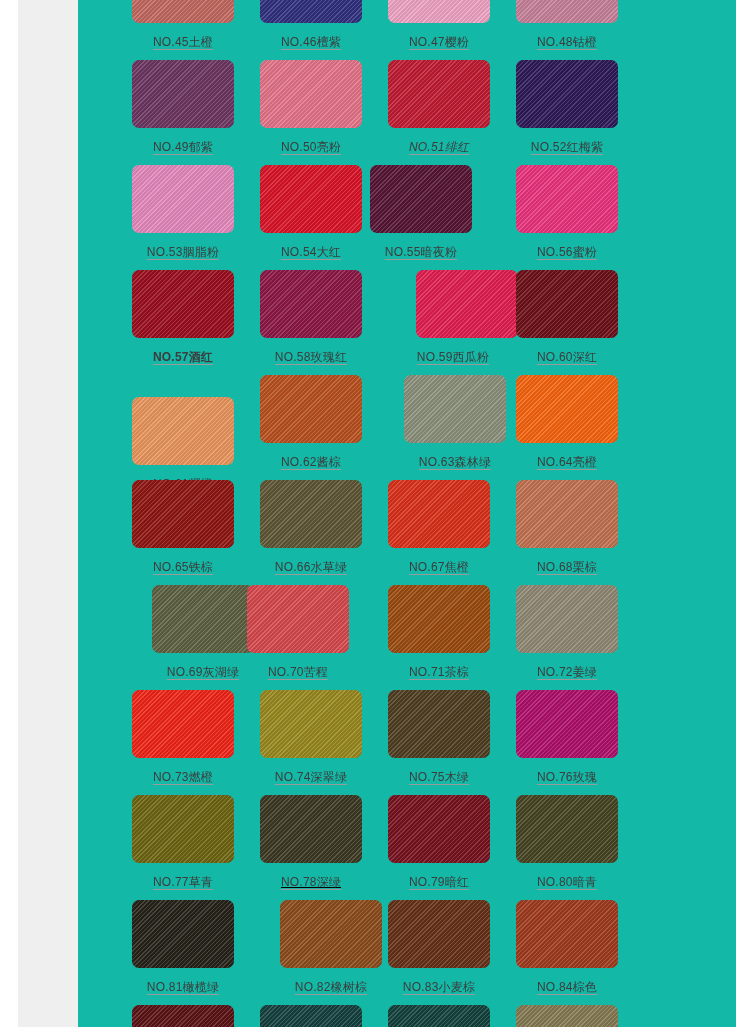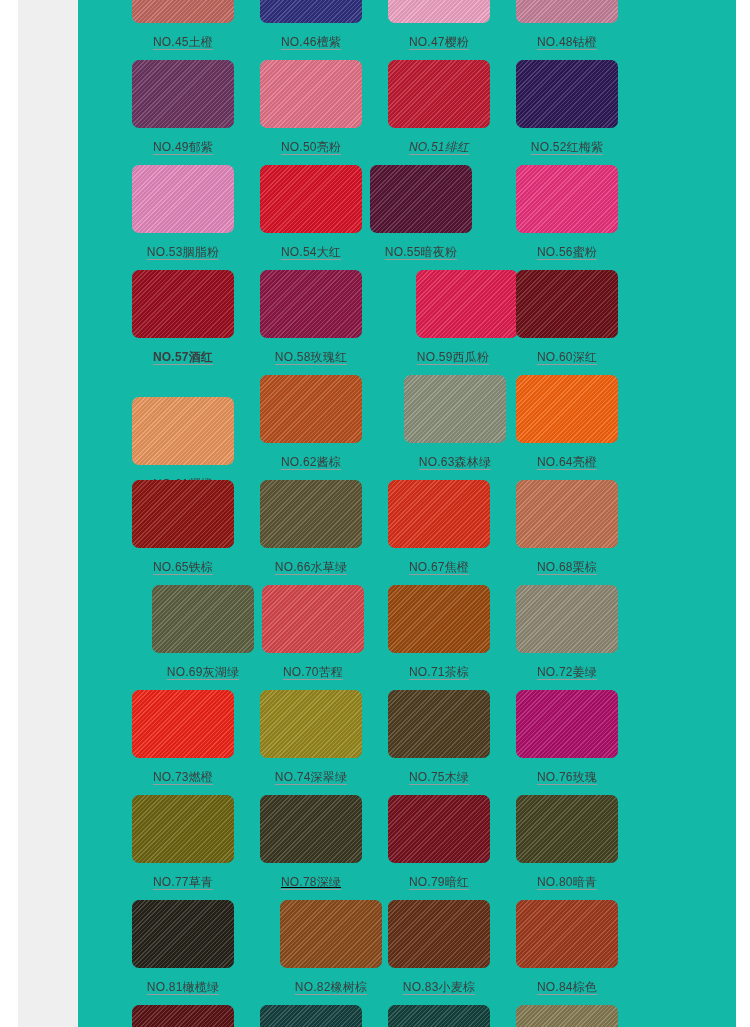--- a/index.html
+++ b/index.html
@@ -191,21 +191,21 @@
           <div class="swatch-label"><span class="lbl-text">NO.67焦橙</span></div>
         </div>
         <div class="swatch-cell" style="left: 438px; top: 480px;">
           <div class="swatch-chip" style="background: rgb(192, 112, 80);"></div>
           <div class="swatch-label"><span class="lbl-text">NO.68栗棕</span></div>
         </div>
         <div class="swatch-cell" style="left: 54px; top: 585px; margin-left: 20px;">
           <div class="swatch-chip" style="background: rgb(92, 96, 64);"></div>
           <div class="swatch-label"><span class="lbl-text">NO.69灰湖绿</span></div>
         </div>
-        <div class="swatch-cell" style="left: 184px; top: 585px;">
+        <div class="swatch-cell" style="left: 169px; top: 585px;">
           <div class="swatch-chip" style="background: rgb(212, 72, 76);"></div>
           <div class="swatch-label"><span class="lbl-text">NO.70苦程</span></div>
         </div>
         <div class="swatch-cell" style="left: 310px; top: 585px;">
           <div class="swatch-chip" style="background: rgb(154, 74, 15);"></div>
           <div class="swatch-label"><span class="lbl-text">NO.71茶棕</span></div>
         </div>
         <div class="swatch-cell" style="left: 438px; top: 585px;">
           <div class="swatch-chip" style="background: rgb(142, 136, 114);"></div>
           <div class="swatch-label"><span class="lbl-text">NO.72姜绿</span></div>

